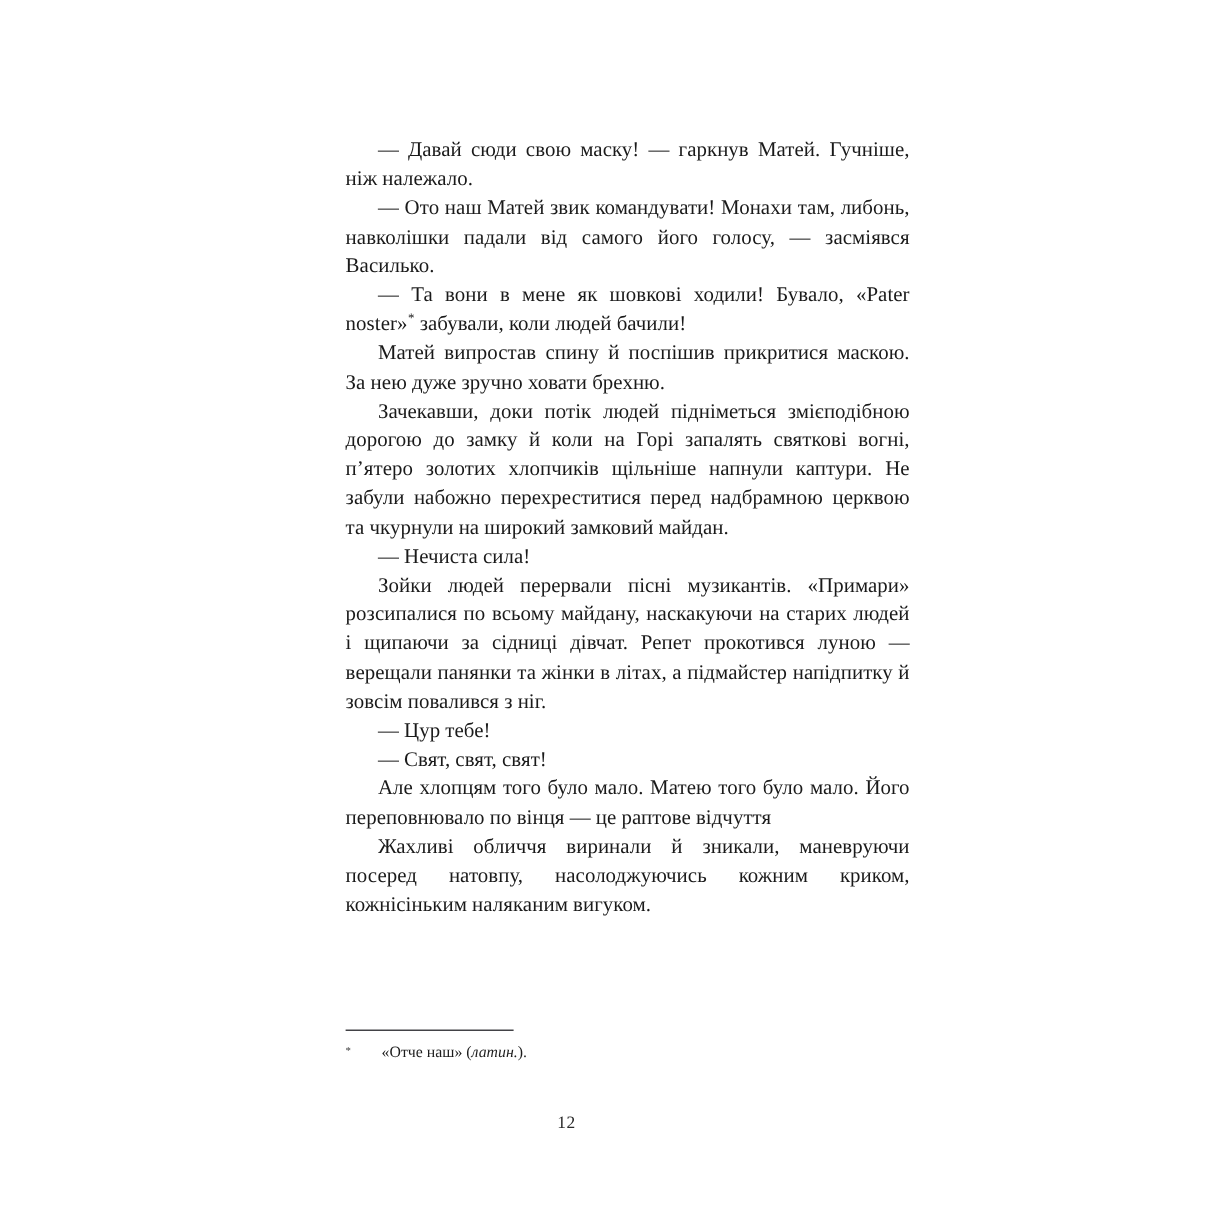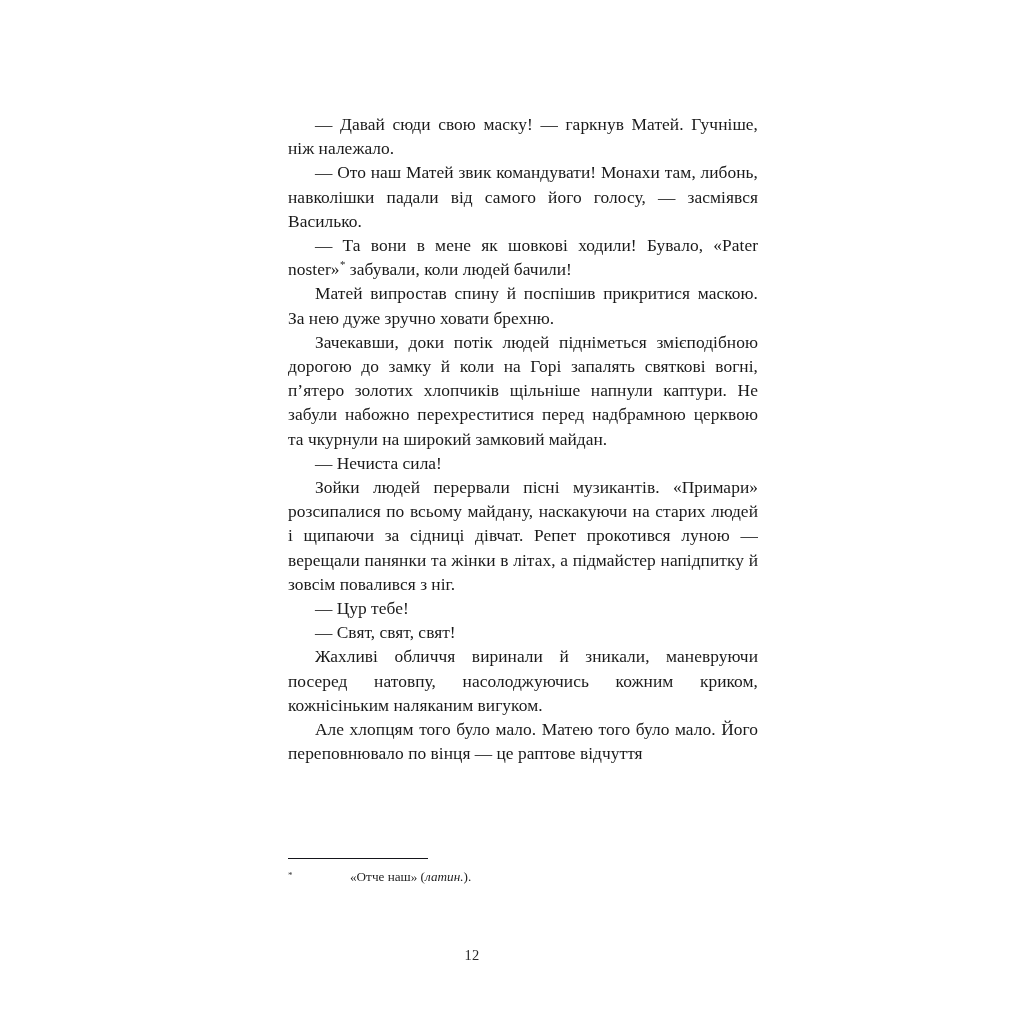--- a/index.html
+++ b/index.html
@@ -64,54 +64,52 @@
     width: 30px;
     flex: 0 0 30px;
     font-size: 9px;
     vertical-align: super;
     position: relative;
     top: -3px;
     color: #3a3a3a;
   }
   .footnote-text {
     flex: 1 1 auto;
-    margin-left: 32px;
   }
   .footnote-text em {
     font-style: italic;
   }
   .folio {
     position: absolute;
     left: 0;
     right: 0;
     top: 928px;
     text-align: center;
     font-size: 14.5px;
     color: #2a2a2a;
     letter-spacing: 0.3px;
-    margin-top: 19px;
   }
 </style>
 </head>
 <body>
 
 <div class="page">
 
   <div class="text-block">
     <p class="para">— Давай сюди свою маску! — гаркнув Матей. Гучніше, ніж належало.</p>
     <p class="para">— Ото наш Матей звик командувати! Монахи там, либонь, навколішки падали від самого його голосу, — засміявся Василько.</p>
     <p class="para"><span>— Та вони в мене як шовкові ходили! Бувало, «Pater noster»</span><span class="fnmark">*</span><span> забували, коли людей бачили!</span></p>
     <p class="para">Матей випростав спину й поспішив прикритися маскою. За нею дуже зручно ховати брехню.</p>
     <p class="para">Зачекавши, доки потік людей підніметься змієподібною дорогою до замку й коли на Горі запалять святкові вогні, п’ятеро золотих хлопчиків щільніше напнули каптури. Не забули набожно перехреститися перед надбрамною церквою та чкурнули на широкий замковий майдан.</p>
     <p class="para">— Нечиста сила!</p>
     <p class="para">Зойки людей перервали пісні музикантів. «Примари» розсипалися по всьому майдану, наскакуючи на старих людей і щипаючи за сідниці дівчат. Репет прокотився луною — верещали панянки та жінки в літах, а підмайстер напідпитку й зовсім повалився з ніг.</p>
     <p class="para">— Цур тебе!</p>
     <p class="para">— Свят, свят, свят!</p>
+    <p class="para">Але хлопцям того було мало. Матею того було мало. Його переповнювало по вінця — це раптове відчуття</p>
     <p class="para">Жахливі обличчя виринали й зникали, маневруючи посеред натовпу, насолоджуючись кожним криком, кожнісіньким наляканим вигуком.</p>
-    <p class="para">Але хлопцям того було мало. Матею того було мало. Його переповнювало по вінця — це раптове відчуття</p>
   </div>
 
   <div class="footnote-area">
     <div class="footnote-rule"></div>
     <p class="footnote">
       <span class="footnote-marker">*</span>
       <span class="footnote-text"><span>«Отче наш» (</span><em>латин.</em><span>).</span></span>
     </p>
   </div>
 

